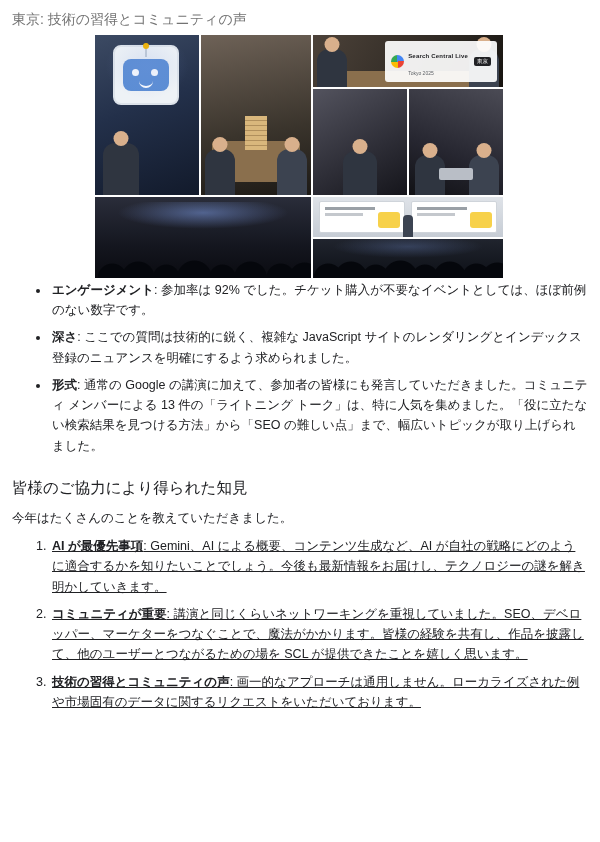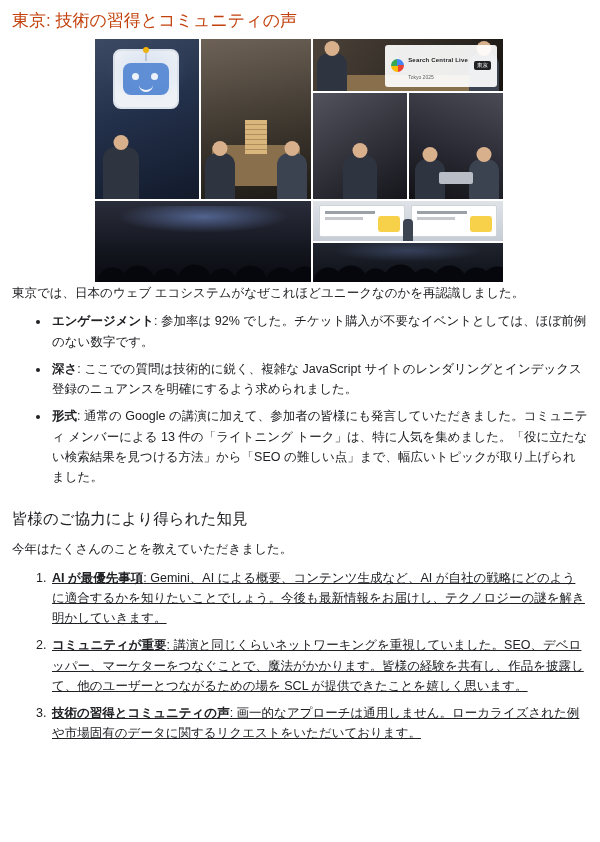--- a/index.html
+++ b/index.html
@@ -15,25 +15,25 @@
     overflow: hidden;
   }
   .page {
     width: 600px;
     height: 842px;
     position: relative;
     box-sizing: border-box;
     padding: 8px 12px 0 12px;
   }
   h2.section-title {
-    font-size: 17px;
+    font-size: 14px;
     font-weight: 400;
     margin: 2px 0 6px 0;
     line-height: 1.35;
-    color: #c2410c;
+    color: #737373;
   }
   h2.section-title-2 {
     font-size: 15.5px;
     font-weight: 400;
     margin: 22px 0 10px 0;
     line-height: 1.35;
     color: #202124;
   }
   .figure {
     width: 410px;
@@ -345,21 +345,20 @@
       </div>
 
       <div class="cell c-h">
         <div class="stagelight" style="top:0;height:50%;opacity:.5"></div>
         <div class="crowd" style="height:75%"></div>
       </div>
 
     </div>
   </div>
 
-  <p class="para">東京では、日本のウェブ エコシステムがなぜこれほどユニークなのかを再認識しました。</p>
 
   <ul class="bullets">
     <li><span class="b">エンゲージメント</span><span>: 参加率は 92% でした。チケット購入が不要なイベントとしては、ほぼ前例のない数字です。</span></li>
     <li><span class="b">深さ</span><span>: ここでの質問は技術的に鋭く、複雑な JavaScript サイトのレンダリングとインデックス登録のニュアンスを明確にするよう求められました。</span></li>
     <li><span class="b">形式</span><span>: 通常の Google の講演に加えて、参加者の皆様にも発言していただきました。コミュニティ メンバーによる 13 件の「ライトニング トーク」は、特に人気を集めました。「役に立たない検索結果を見つける方法」から「SEO の難しい点」まで、幅広いトピックが取り上げられました。</span></li>
   </ul>
 
   <h2 class="section-title-2">皆様のご協力により得られた知見</h2>
 
   <p class="para">今年はたくさんのことを教えていただきました。</p>

